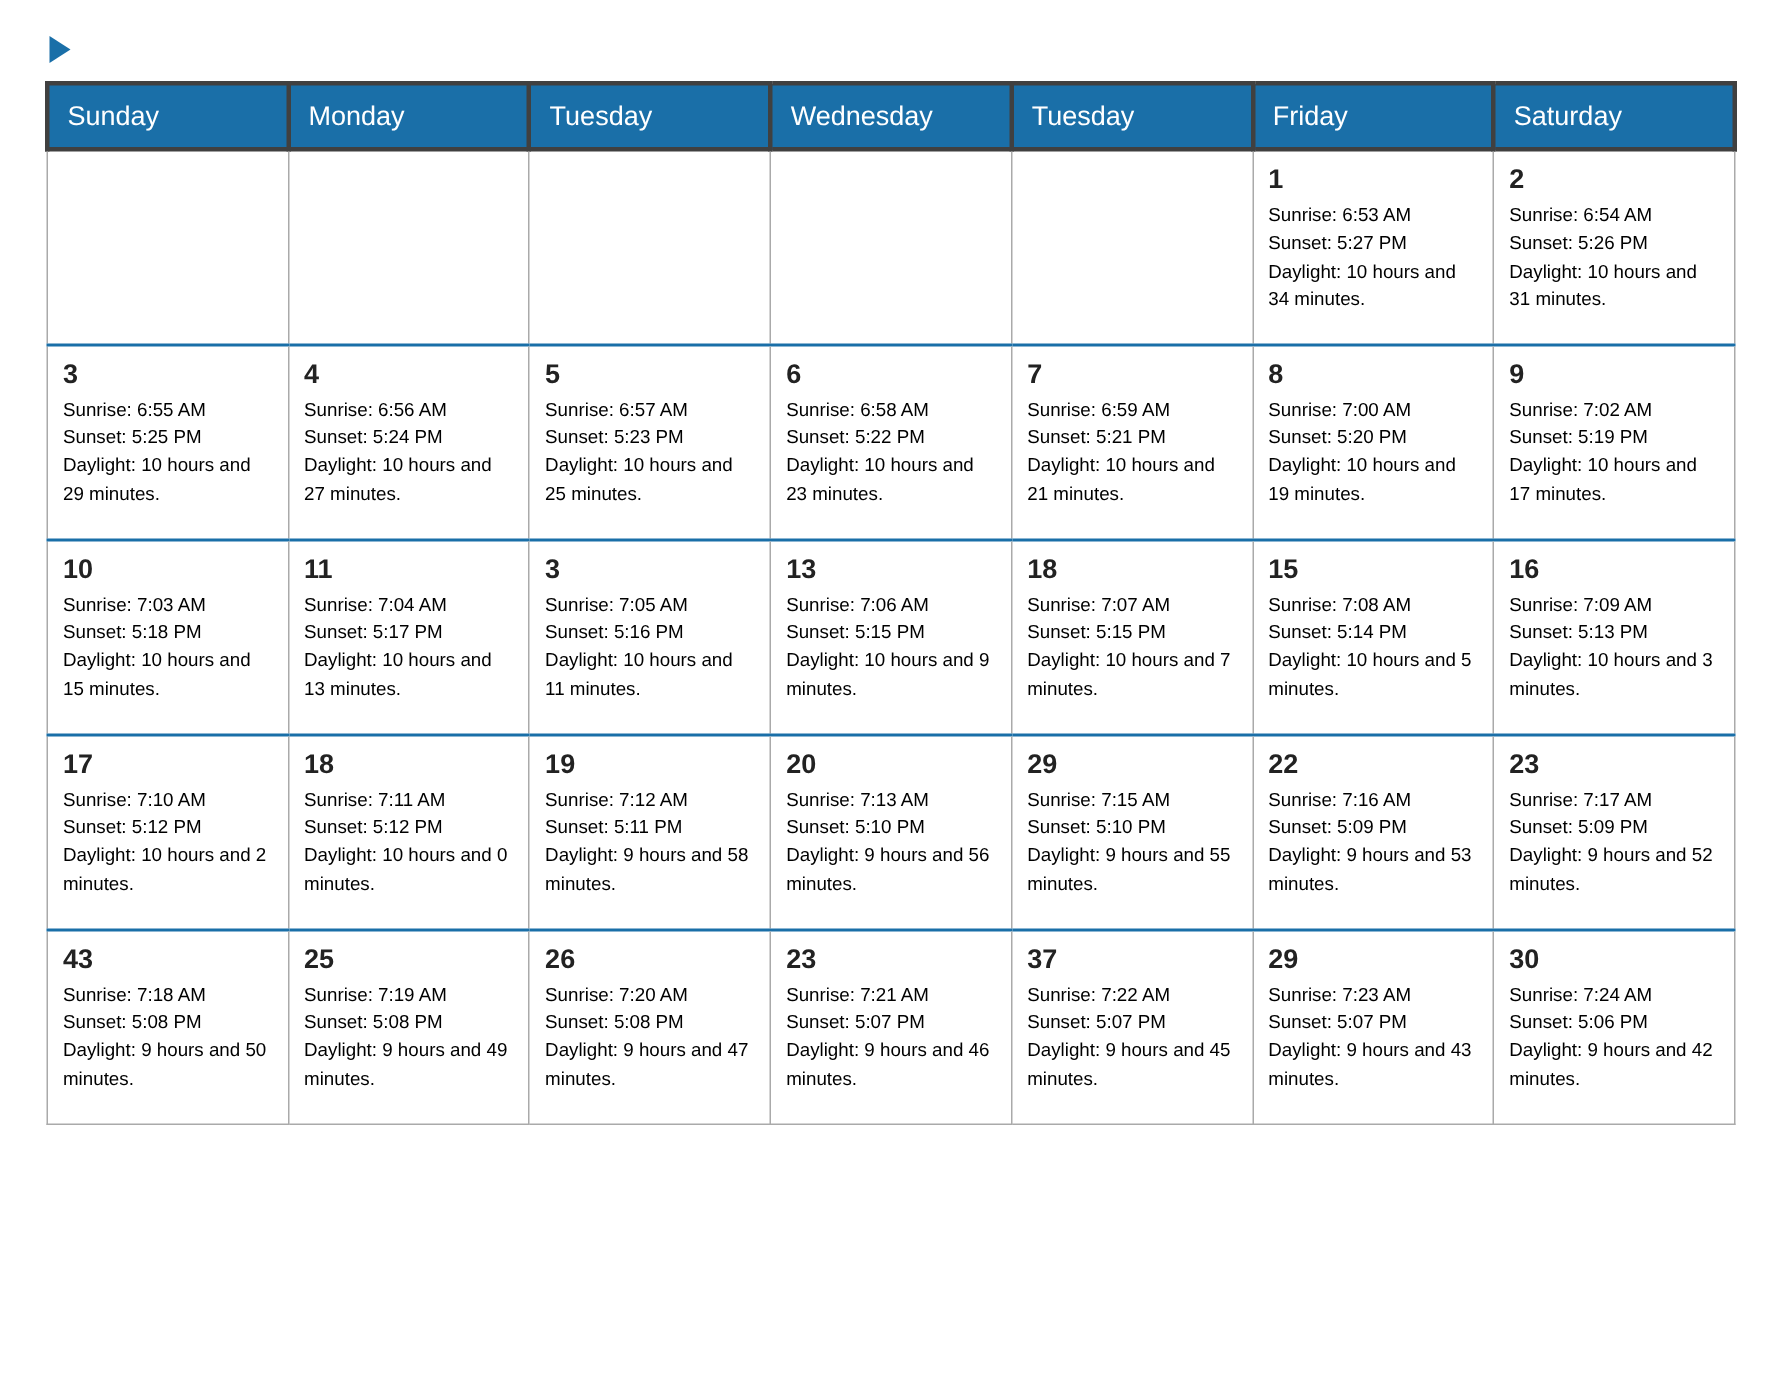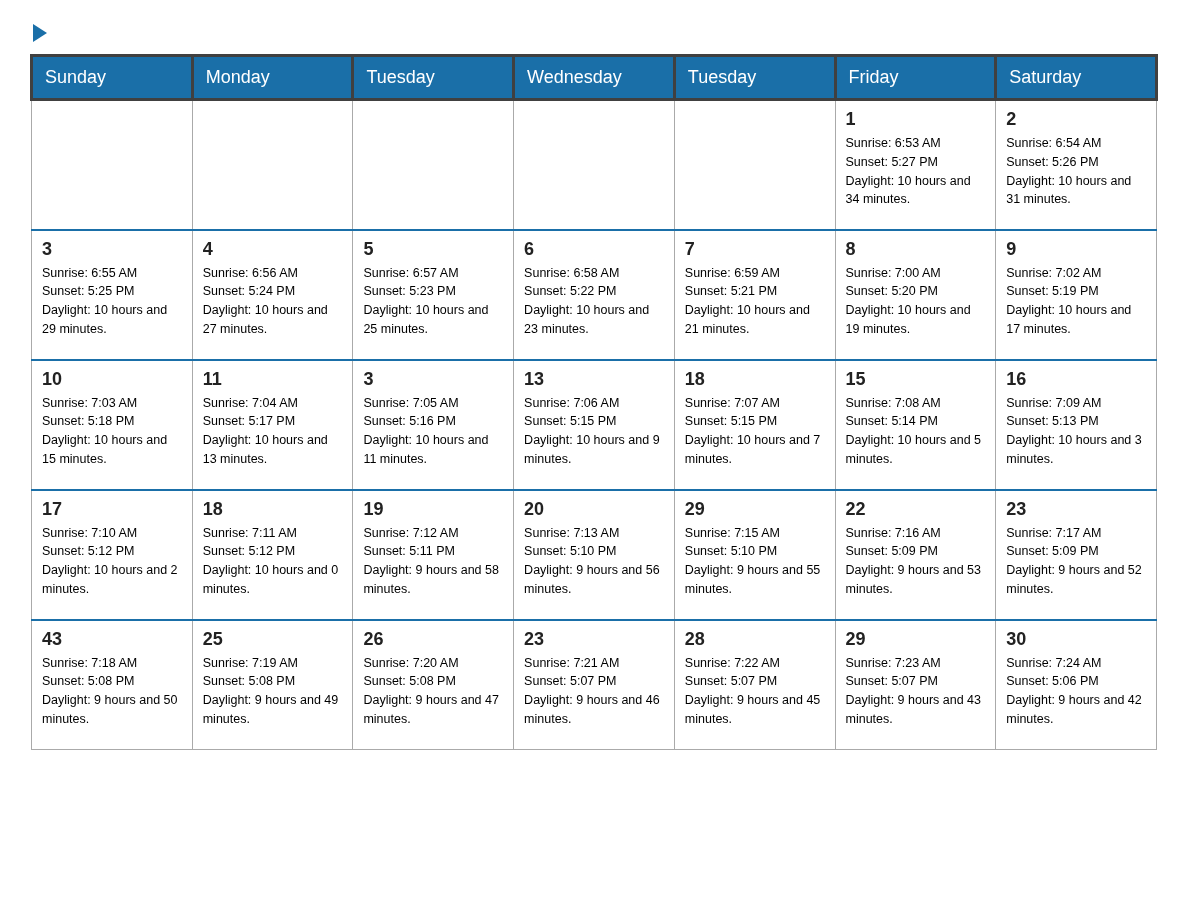--- a/index.html
+++ b/index.html
@@ -250,21 +250,21 @@
         </td>
         <td>
           <span class="day-number">26</span>
           <div class="day-info">Sunrise: 7:20 AM<br>Sunset: 5:08 PM<br>Daylight: 9 hours and 47 minutes.</div>
         </td>
         <td>
           <span class="day-number">23</span>
           <div class="day-info">Sunrise: 7:21 AM<br>Sunset: 5:07 PM<br>Daylight: 9 hours and 46 minutes.</div>
         </td>
         <td>
-          <span class="day-number">28</span>
+          <span class="day-number">37</span>
           <div class="day-info">Sunrise: 7:22 AM<br>Sunset: 5:07 PM<br>Daylight: 9 hours and 45 minutes.</div>
         </td>
         <td>
           <span class="day-number">29</span>
           <div class="day-info">Sunrise: 7:23 AM<br>Sunset: 5:07 PM<br>Daylight: 9 hours and 43 minutes.</div>
         </td>
         <td>
           <span class="day-number">30</span>
           <div class="day-info">Sunrise: 7:24 AM<br>Sunset: 5:06 PM<br>Daylight: 9 hours and 42 minutes.</div>
         </td>

